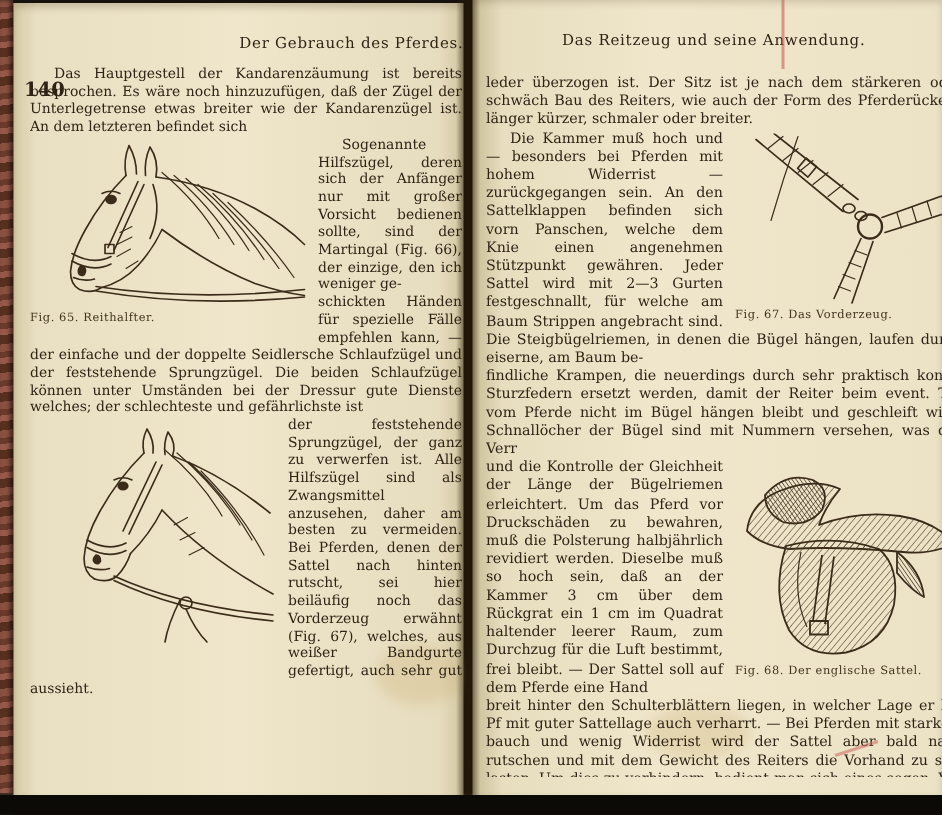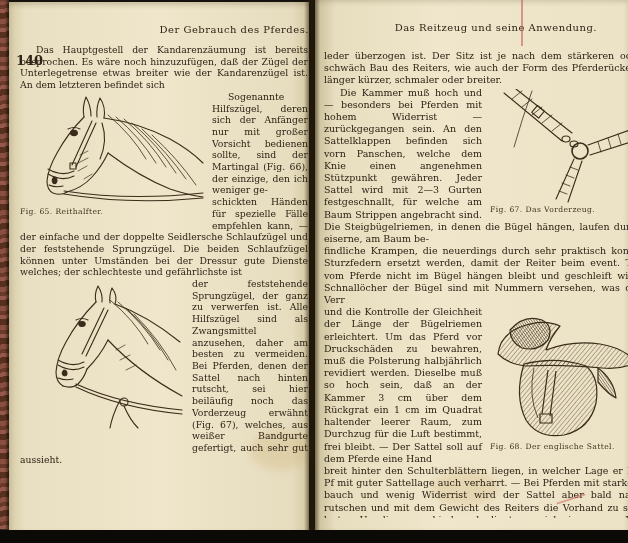--- a/index.html
+++ b/index.html
@@ -20,21 +20,21 @@
     background:linear-gradient(90deg,#d6cba6 0,#e9e0c3 16px,#efe6cb 150px,#e6dcbe 284px,#d2c7a1 300px);
     box-shadow:inset 0 3px 5px rgba(90,70,40,.25);}
   .right-page{left:315px;top:0;width:313px;height:530px;
     background:linear-gradient(90deg,#c9bd97 0,#e7debf 20px,#efe6cb 120px,#ece3c7 313px);
     box-shadow:inset 0 2px 5px rgba(90,70,40,.2);}
   .stain{position:absolute;border-radius:50%;filter:blur(4px);opacity:.25;background:#c9a96a;z-index:2;}
   
   .pagenum{position:absolute;left:16px;top:18px;font-size:13px;font-weight:bold;color:#2e2315;z-index:5;margin-top:35px;}
   .running-head{position:absolute;font-size:10px;letter-spacing:.5px;color:#2e2315;text-align:right;z-index:5;}
   .rh-left{left:9px;top:24px;width:300px;}
-  .rh-right{left:315px;top:22px;width:262px;margin-left:20px;}
+  .rh-right{left:315px;top:22px;width:262px;}
   
   .bodytext{position:absolute;z-index:4;color:#2e2315;text-align:justify;overflow:hidden;}
   .lp-text{left:20px;top:44px;width:288px;height:476px;font-size:9.3px;line-height:11.7px;}
   .rp-text{left:324px;top:50px;width:318px;height:468px;font-size:9.5px;line-height:12.2px;}
   .bodytext p{margin:0;}
   .bodytext p.ind{text-indent:16px;}
   
   .figbox{position:relative;background:transparent;}
   .fig-left{float:left;margin:2px 7px 2px 0;}
   .fig-right{float:right;margin:2px 0 2px 8px;}

